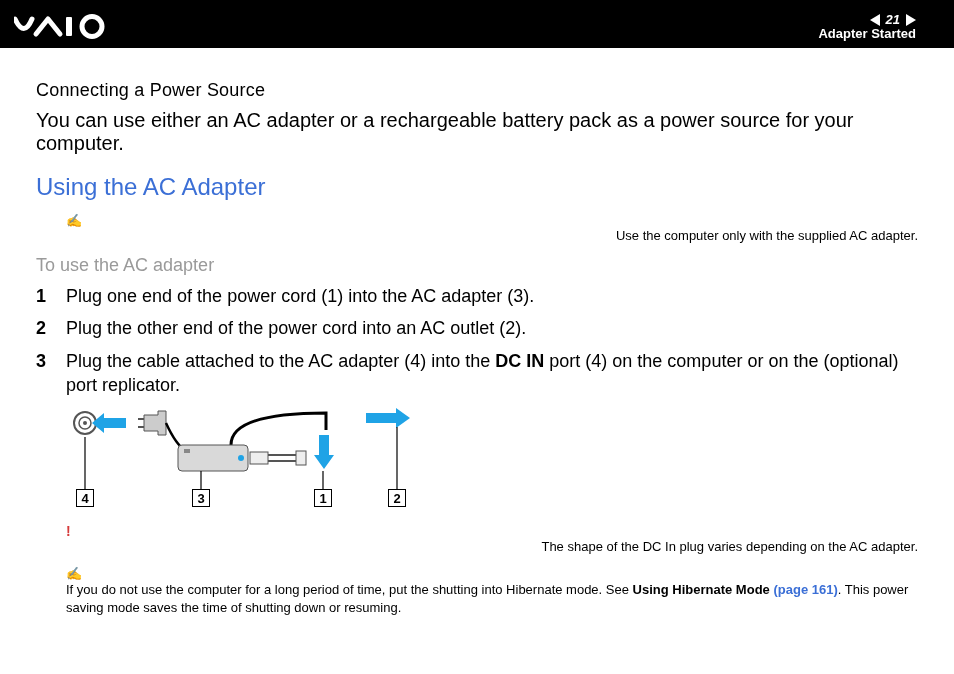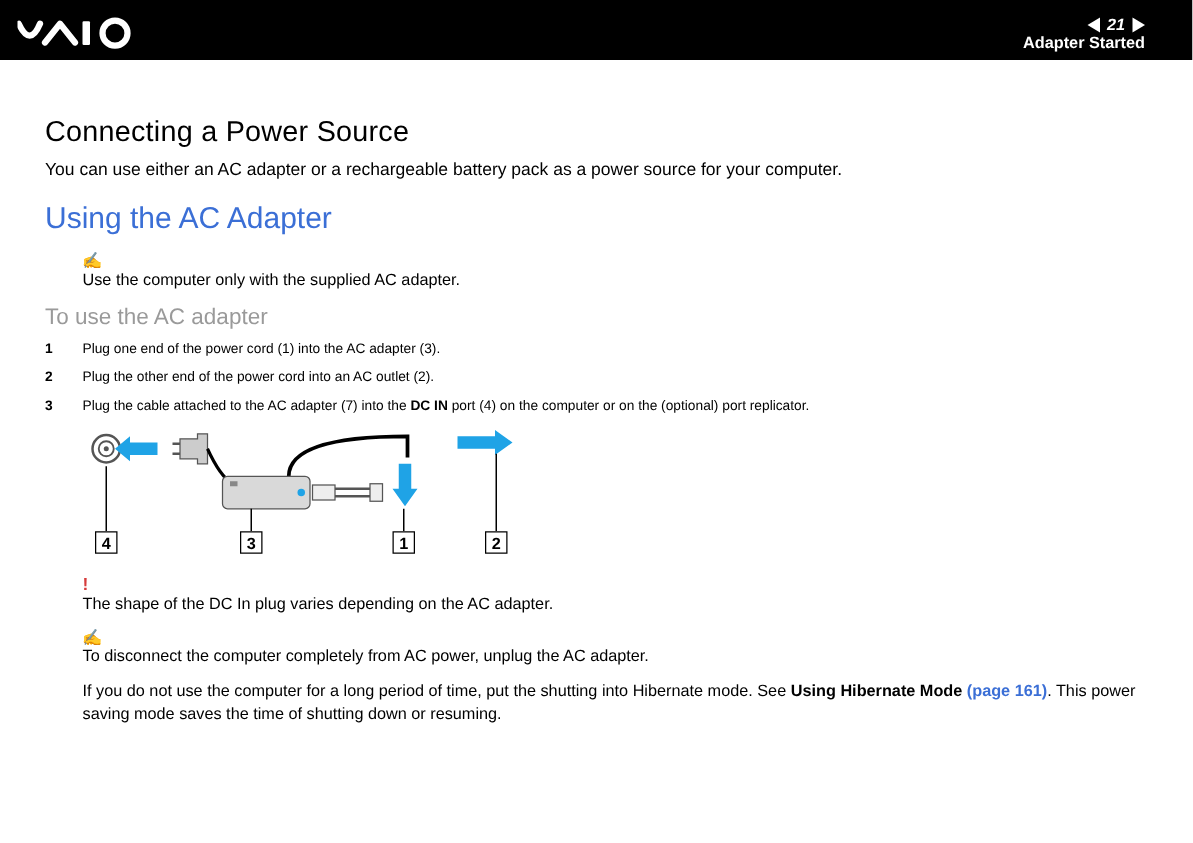--- a/index.html
+++ b/index.html
@@ -53,45 +53,46 @@
     border-bottom: 6px solid transparent;
     display: inline-block;
   }
   .tri-left  { border-right: 10px solid #fff; }
   .tri-right { border-left: 10px solid #fff; }
 
   .content {
     padding: 28px 36px 0 36px;
   }
   h1.title {
-    font-size: 23px;
+    font-size: 18px;
     font-weight: 400;
-    margin: 16px 0 8px 0;
+    margin: 4px 0 8px 0;
     letter-spacing: 0.2px;
   }
   p.intro {
-    font-size: 14px;
+    font-size: 20px;
     margin: 0 0 18px 0;
   }
   h2.section {
     font-size: 24px;
     font-weight: 400;
     color: #3b6fd6;
     margin: 0 0 12px 0;
   }
   .note-icon {
     color: #3b6fd6;
     font-size: 13px;
     margin-left: 30px;
     display: block;
   }
   .note-text, .warn-text {
     font-size: 13px;
     font-family: "Arial Narrow", Arial, sans-serif;
     margin: 0 0 12px 30px;
+    text-align: right;
   }
   .warn-icon {
     color: #d63b3b;
     font-weight: bold;
     font-size: 14px;
     margin-left: 30px;
     display: block;
   }
   h3.subhead {
     font-size: 18px;
@@ -100,21 +101,21 @@
     margin: 6px 0 8px 0;
   }
   ol.steps {
     margin: 0 0 8px 0;
     padding-left: 0;
     list-style: none;
     counter-reset: step;
   }
   ol.steps li {
     counter-increment: step;
-    font-size: 11px;
+    font-size: 18px;
     margin: 0 0 8px 0;
     padding-left: 30px;
     position: relative;
     line-height: 1.35;
   }
   ol.steps li::before {
     content: counter(step);
     position: absolute;
     left: 0;
     top: 0;
@@ -186,21 +187,21 @@
 
   <span class="note-icon">✍</span>
   <p class="note-text">Use the computer only with the supplied AC adapter.</p>
 
   <h3 class="subhead">To use the AC adapter</h3>
 
   <ol class="steps">
     <li>Plug one end of the power cord (1) into the AC adapter (3).</li>
     <li>Plug the other end of the power cord into an AC outlet (2).</li>
     <li>
-      <span>Plug the cable attached to the AC adapter (7) into the </span><span class="bold">DC IN</span><span> port (4) on the computer or on the (optional) port replicator.</span>
+      <span>Plug the cable attached to the AC adapter (4) into the </span><span class="bold">DC IN</span><span> port (4) on the computer or on the (optional) port replicator.</span>
     </li>
   </ol>
 
   <div class="diagram">
     <svg width="360" height="110">
 
       <path d="M165 40 Q165 8 260 8 L260 25" stroke="#000" stroke-width="3" fill="none"></path>
 
       <circle cx="19" cy="18" r="11" fill="none" stroke="#555" stroke-width="2"></circle>
       <circle cx="19" cy="18" r="6" fill="none" stroke="#555" stroke-width="1.5"></circle>
@@ -235,20 +236,19 @@
     <div class="callout-box c4">4</div>
     <div class="callout-box c3">3</div>
     <div class="callout-box c1">1</div>
     <div class="callout-box c2">2</div>
   </div>
 
   <span class="warn-icon">!</span>
   <p class="warn-text">The shape of the DC In plug varies depending on the AC adapter.</p>
 
   <span class="note-icon">✍</span>
-  <p class="note-text">To disconnect the computer completely from AC power, unplug the AC adapter.</p>
 
 
   <p class="para">
     <span>If you do not use the computer for a long period of time, put the shutting into Hibernate mode. See </span><span class="bold">Using Hibernate Mode </span><span class="link">(page 161)</span><span>. This power saving mode saves the time of shutting down or resuming.</span>
   </p>
 
 </div>
 
 </body></html>

